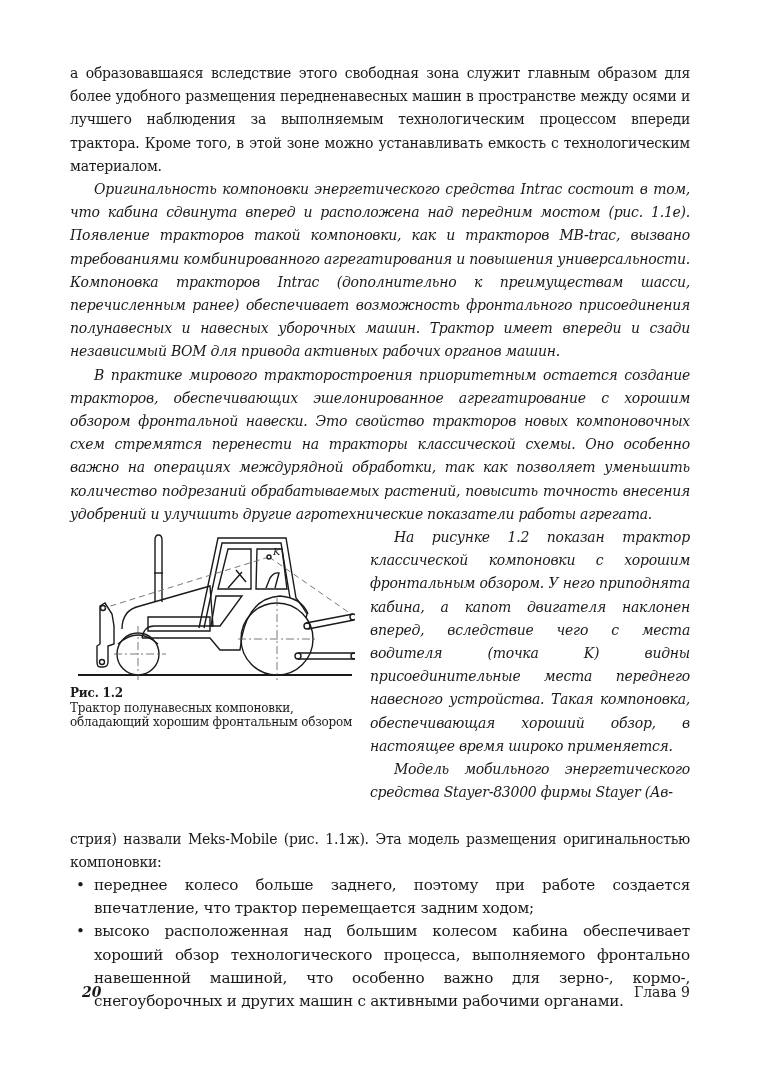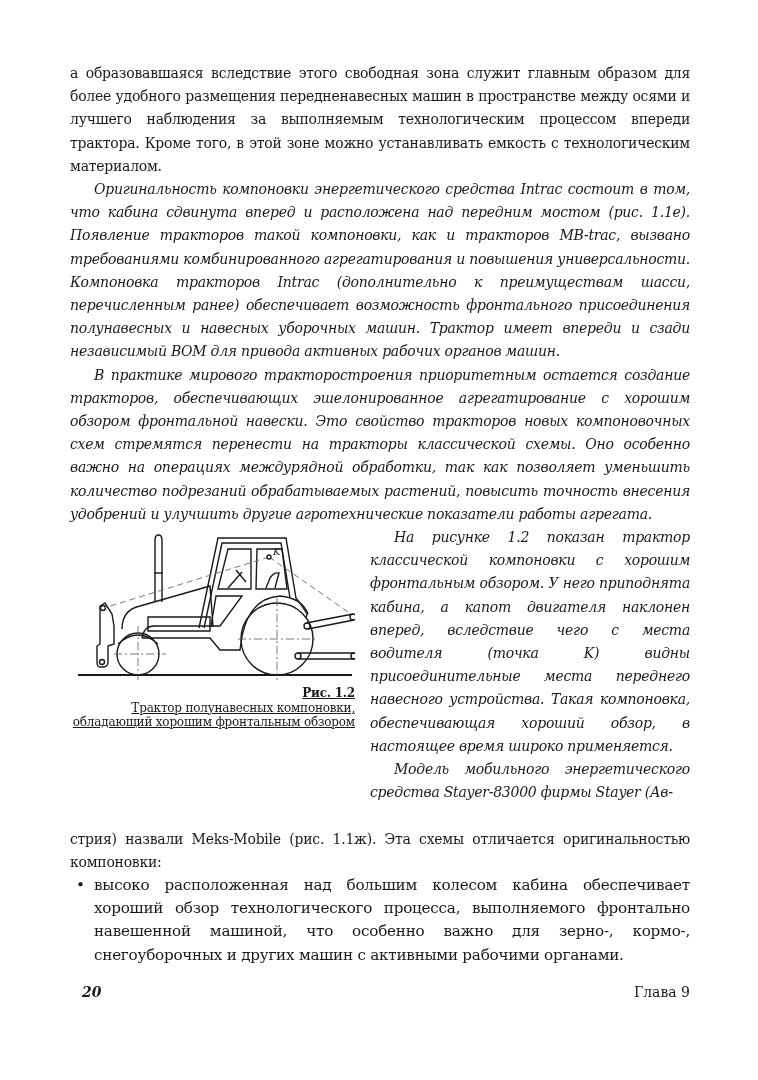--- a/index.html
+++ b/index.html
@@ -4,21 +4,21 @@
 <style>
   html, body { margin: 0; padding: 0; background: #ffffff; }
   body { width: 758px; height: 1080px; position: relative; overflow: hidden;
          font-family: "DejaVu Serif", "Liberation Serif", serif; color: #1a1a1a; }
   .page { position: absolute; left: 70px; top: 62px; width: 620px; }
   p { margin: 0; font-size: 14px; line-height: 23.2px; text-align: justify; letter-spacing: -0.25px; }
   p.indent { text-indent: 24px; font-style: italic; }
   .figure-row { position: relative; height: 0; }
   .figure { position: absolute; left: 0; top: 0; width: 285px; }
   .figure svg { display: block; }
-  .caption { text-align: right; font-size: 12px; line-height: 14.5px; margin-top: 2px; letter-spacing: -0.2px; text-decoration: underline; }
+  .caption { text-align: left; font-size: 12px; line-height: 14.5px; margin-top: 2px; letter-spacing: -0.2px; }
   .caption .num { font-weight: bold; display: block; }
   .float-text { margin-left: 300px; }
   .after-fig { margin-left: 300px; }
   ul.bullets { list-style: none; margin: 0; padding: 0; }
   ul.bullets li { position: relative; padding-left: 24px; font-size: 15.2px; line-height: 23.2px; text-align: justify; letter-spacing: -0.25px; }
   ul.bullets li::before { content: "\2022"; position: absolute; left: 6px; top: 0; }
   .footer { position: absolute; left: 70px; top: 984px; width: 620px; font-size: 14px; }
   .footer .pnum { position: absolute; left: 12px; font-weight: bold; font-style: italic; }
   .footer .chap { position: absolute; right: 0; }
 </style>
@@ -89,23 +89,24 @@
       </svg>
       <div class="caption">
         <span class="num">Рис. 1.2</span>
         <span>Трактор полунавесных компоновки, обладающий хорошим фронтальным обзором</span>
       </div>
     </div>
   </div>
 
   <p class="indent float-text">На рисунке 1.2 показан трактор классической компоновки с хорошим фронтальным обзором. У него приподнята кабина, а капот двигателя наклонен вперед, вследствие чего с места водителя (точка K) видны присоединительные места переднего навесного устройства. Такая компоновка, обеспечивающая хороший обзор, в настоящее время широко применяется.</p>
   <p class="indent after-fig" style="margin-top:0;padding-top:0;">Модель мобильного энергетического средства Stayer-83000 фирмы Stayer (Ав-</p>
-  <p style="margin-top:23px;">стрия) назвали Meks-Mobile (рис. 1.1ж). Эта схемы отличается оригинальностью компоновки:</p>
+  <p style="margin-top:23px;">стрия) назвали Meks-Mobile (рис. 1.1ж). Эта модель размещения оригинальностью компоновки:</p>
 
   <ul class="bullets">
+    <li>переднее колесо больше заднего, поэтому при работе создается впечатление, что трактор перемещается задним ходом;</li>
     <li>высоко расположенная над большим колесом кабина обеспечивает хороший обзор технологического процесса, выполняемого фронтально навешенной машиной, что особенно важно для зерно-, кормо-, снегоуборочных и других машин с активными рабочими органами.</li>
   </ul>
 
 </div>
 
 <div class="footer">
   <span class="pnum">20</span>
   <span class="chap">Глава 9</span>
 </div>
 

